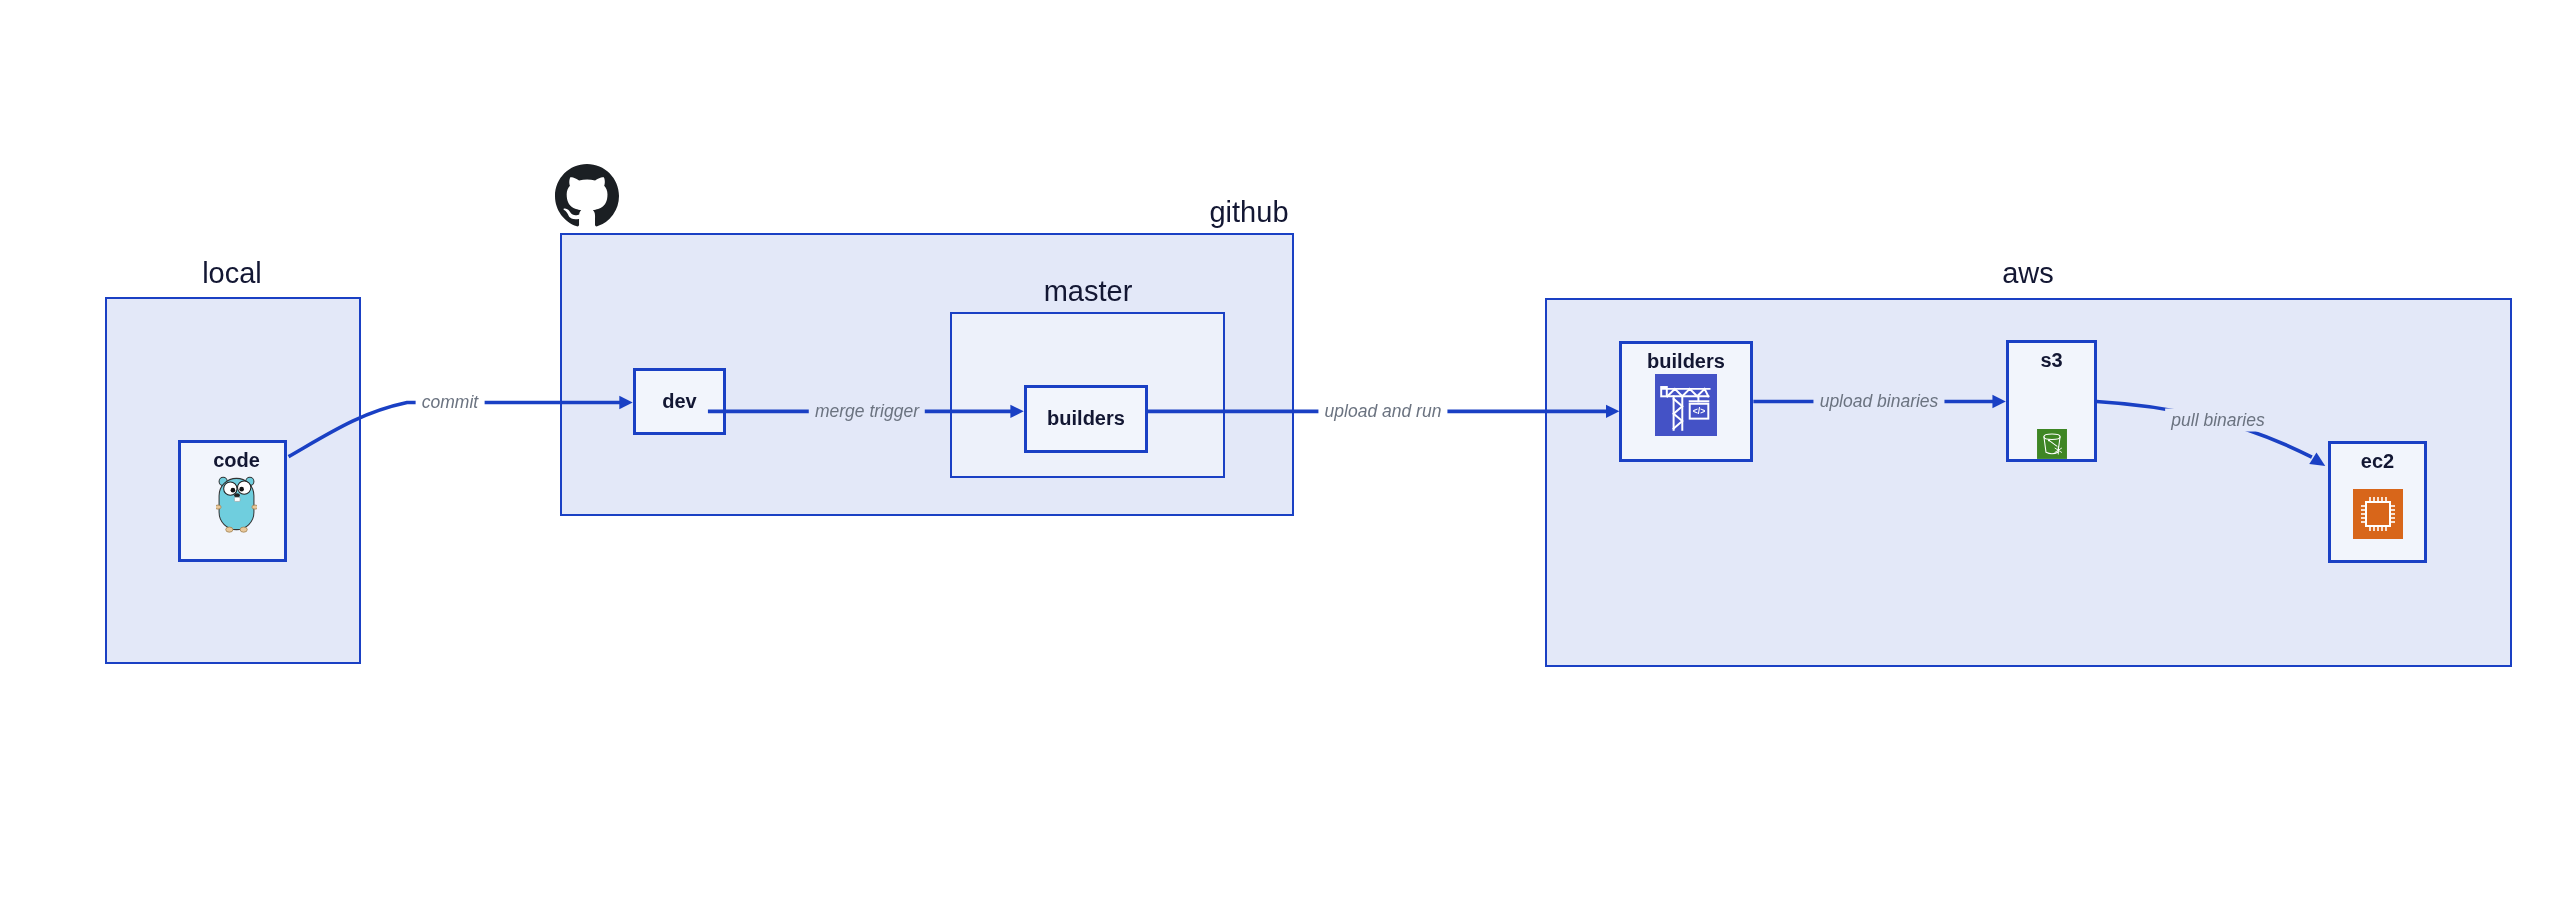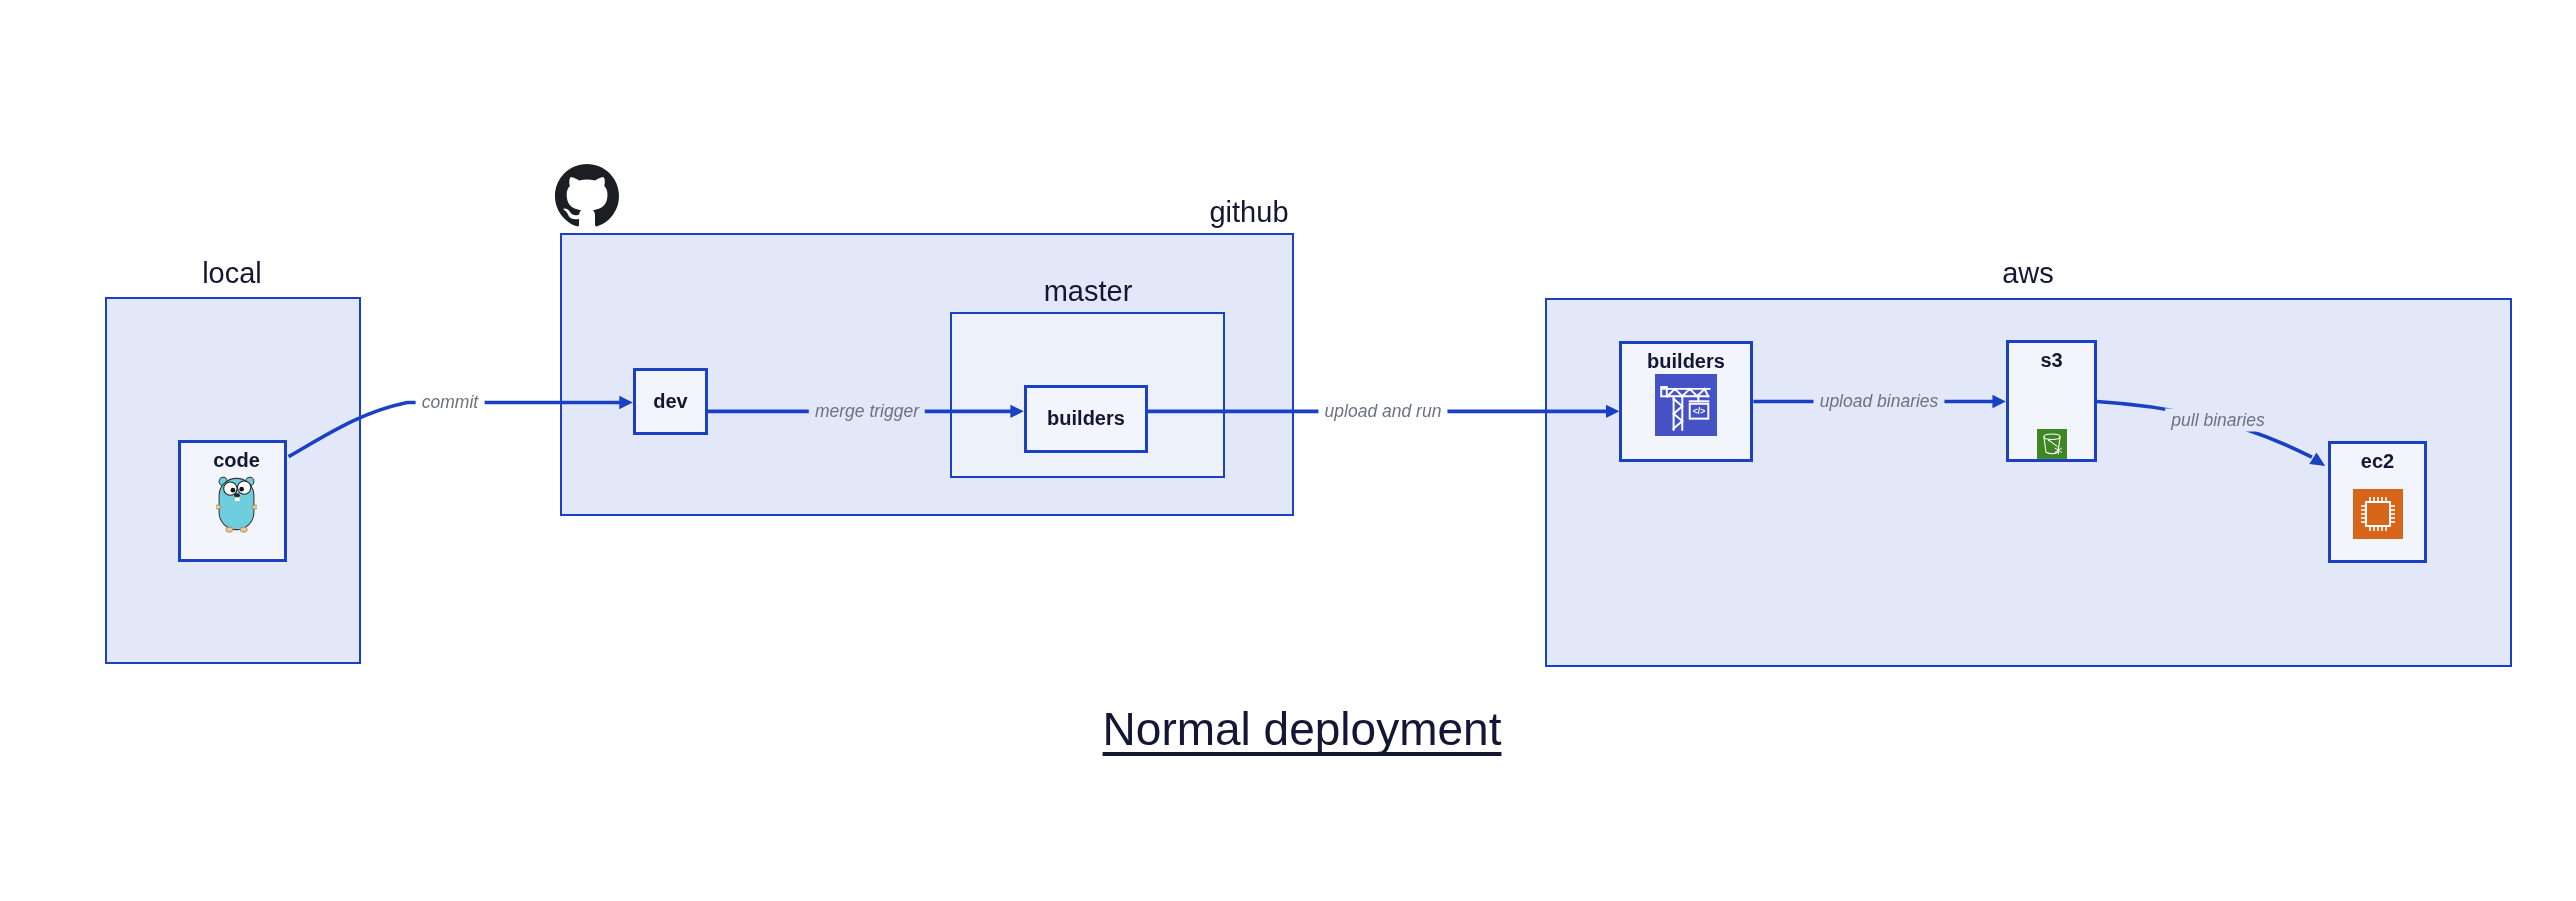--- a/index.html
+++ b/index.html
@@ -129,21 +129,21 @@
       <ellipse cx="54" cy="106" rx="7" ry="5" fill="#e8c79a" stroke="#a08050" stroke-width="1.5"></ellipse>
       <circle cx="28" cy="26" r="13" fill="#fff" stroke="#222" stroke-width="2"></circle>
       <circle cx="55" cy="24" r="13" fill="#fff" stroke="#222" stroke-width="2"></circle>
       <circle cx="33" cy="29" r="4.5" fill="#111"></circle>
       <circle cx="50" cy="27" r="4.5" fill="#111"></circle>
       <ellipse cx="41" cy="39" rx="5.5" ry="4" fill="#222"></ellipse>
       <rect x="36" y="43" width="11" height="8" rx="2" fill="#fff" stroke="#999" stroke-width="1.2"></rect>
     </svg>
   </div>
 
-  <div class="node center" style="left:633px;top:368px;width:75px;height:67px;">
+  <div class="node center" style="left:633px;top:368px;width:93px;height:67px;">
     <span class="nlabel">dev</span>
   </div>
 
   <div class="node center" style="left:1024px;top:385px;width:124px;height:68px;">
     <span class="nlabel">builders</span>
   </div>
 
   <div class="node top" style="left:1619px;top:341px;width:134px;height:121px;">
     <span class="nlabel">builders</span>
     <svg class="iconbox" width="62" height="62" viewBox="0 0 100 100" style="margin-top:2.6px;">
@@ -213,16 +213,15 @@
       </g>
     </svg>
   </div>
 
   <span class="elabel bg-white" style="left:450px;top:402px;">commit</span>
   <span class="elabel bg-fill" style="left:867px;top:411px;">merge trigger</span>
   <span class="elabel bg-white" style="left:1383px;top:411px;">upload and run</span>
   <span class="elabel bg-fill" style="left:1879px;top:401px;">upload binaries</span>
   <span class="elabel bg-fill" style="left:2218px;top:412px;margin-top:8px;">pull binaries</span>
 
-  <div class="title" style="left:1302px;top:702px;">Normal deployment</div>
 
 </div>
 
 
 </body></html>

